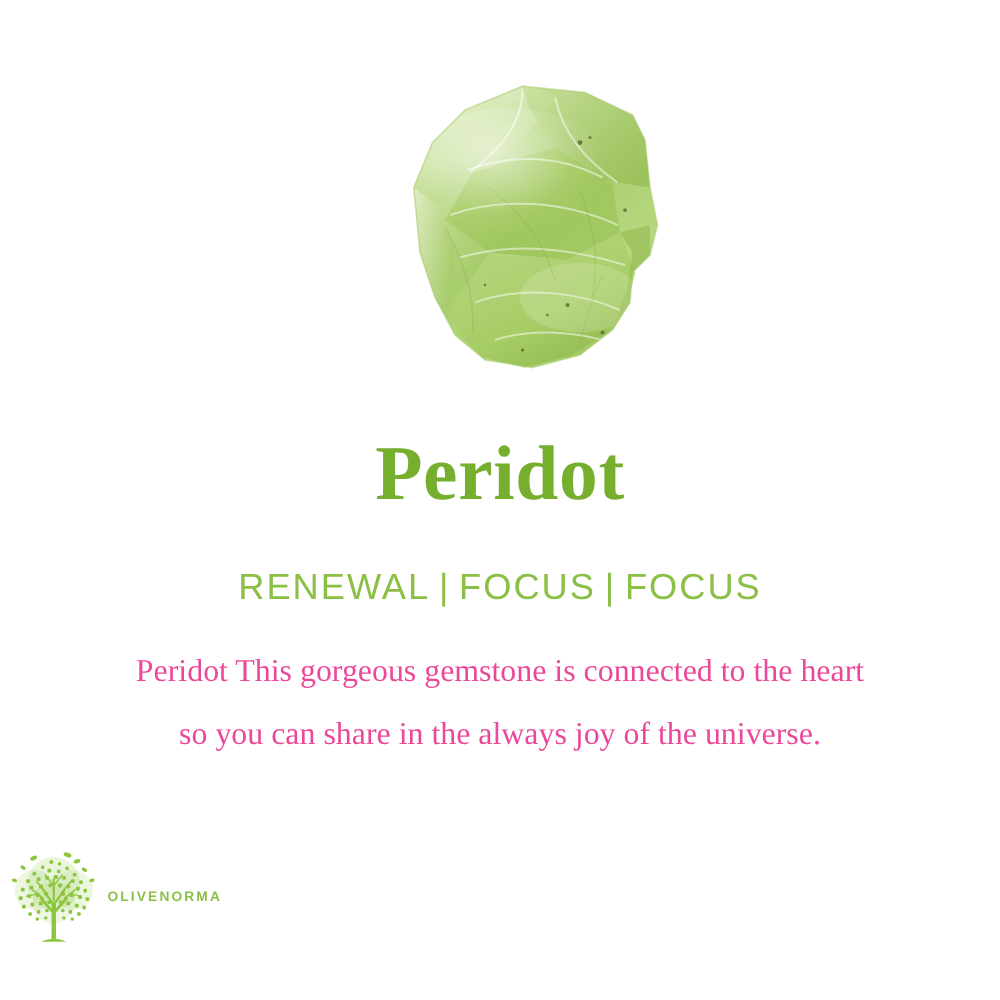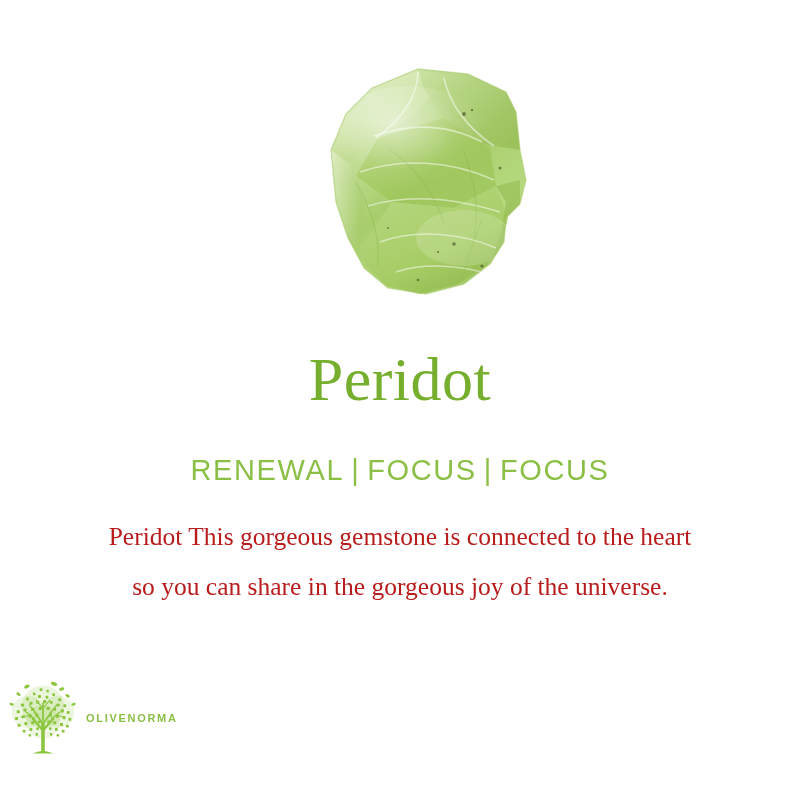--- a/index.html
+++ b/index.html
@@ -41,21 +41,21 @@
   }
   .stone-svg {
     display: block;
     width: 100%;
     height: 100%;
   }
 
   
   .title {
     font-family: "Liberation Serif", "DejaVu Serif", serif;
-    font-weight: 400;
+    font-weight: 700;
     font-size: 62px;
     line-height: 1;
     color: #76ae2e;
     letter-spacing: 0.5px;
     margin: 0;
     padding-top: 30px;
     text-align: center;
   }
 
   
@@ -75,21 +75,21 @@
     color: #8cbf45;
     padding: 0 7px;
     font-weight: 300;
   }
 
   
   .body-copy {
     font-family: "Liberation Serif", "DejaVu Serif", serif;
     font-size: 25.5px;
     line-height: 50px;
-    color: #b91c1c;
+    color: #ec4899;
     text-align: center;
     margin: 0;
     padding-top: 27px;
     width: 800px;
   }
   .body-copy .line {
     display: block;
     white-space: nowrap;
   }
 
@@ -218,21 +218,21 @@
   </div>
 
   <h1 class="title">Peridot</h1>
 
   <div class="subtitle">
     <span>RENEWAL</span><span class="sep">|</span><span>FOCUS</span><span class="sep">|</span><span>FOCUS</span>
   </div>
 
   <div class="body-copy">
     <span class="line">Peridot This gorgeous gemstone is connected to the heart</span>
-    <span class="line">so you can share in the gorgeous joy of the universe.</span>
+    <span class="line">so you can share in the always joy of the universe.</span>
   </div>
 
   <div class="logo-block">
     <svg class="logo-mark" viewBox="0 0 100 92" xmlns="http://www.w3.org/2000/svg">
       <g fill="#8cc63f">
         <circle cx="50" cy="34" r="25" opacity="0.18"></circle>
         <circle cx="32" cy="40" r="19" opacity="0.16"></circle>
         <circle cx="68" cy="40" r="19" opacity="0.16"></circle>
         <circle cx="50" cy="52" r="20" opacity="0.14"></circle>
       </g>

